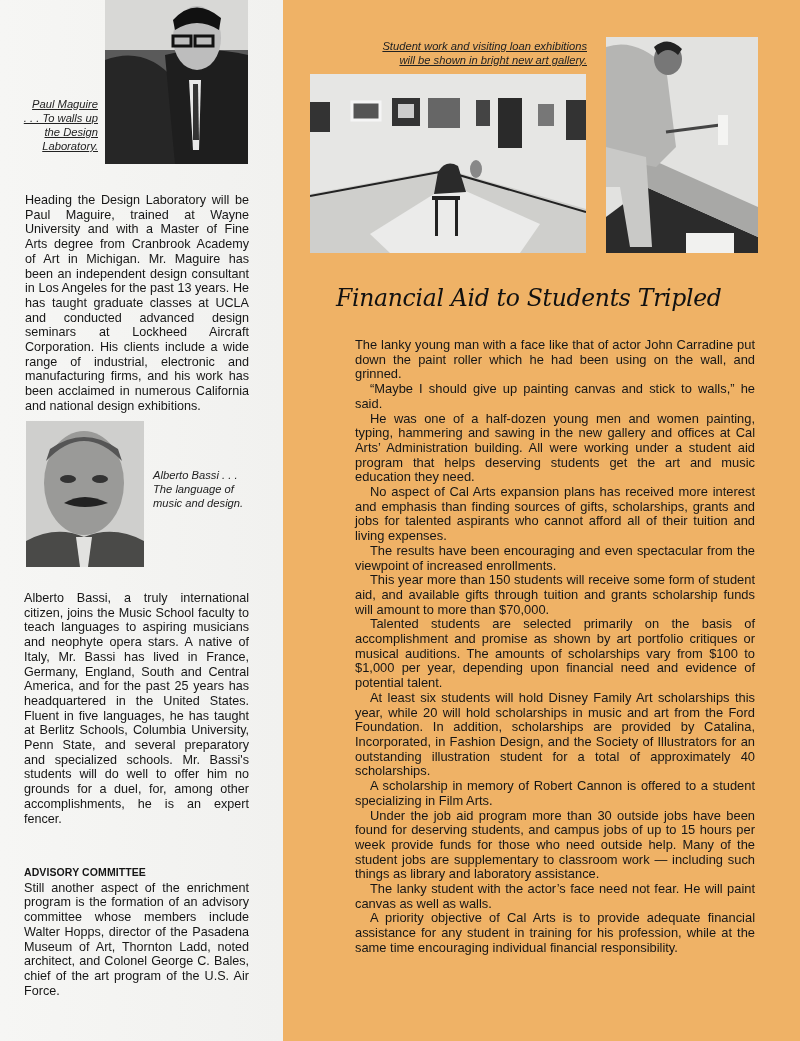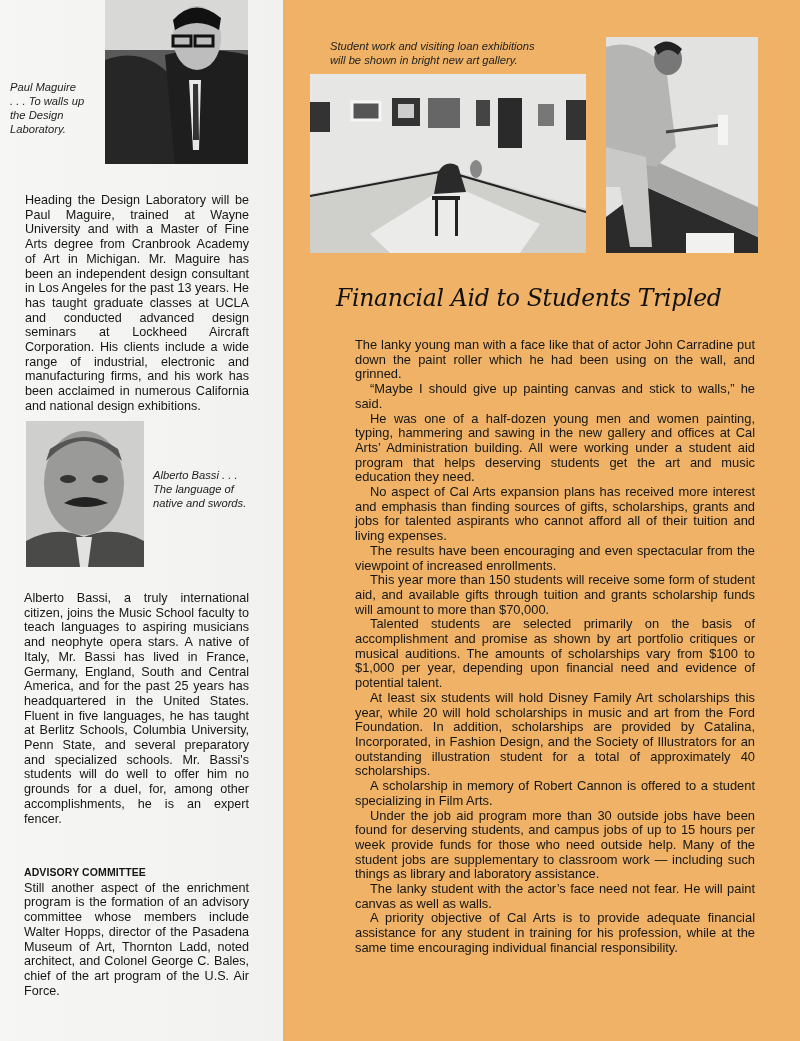--- a/index.html
+++ b/index.html
@@ -20,21 +20,21 @@
   .photo {
     position: absolute; overflow: hidden;
     background: #888;
   }
   .photo svg { display: block; width: 100%; height: 100%; }
 
   .caption {
     position: absolute; font-style: italic; font-size: 11.2px; line-height: 14px;
     color: #222;
   }
-  .cap-right { text-align: left; }
+  .cap-right { text-align: right; text-decoration: underline; }
 
   .body-text {
     position: absolute; font-size: 12.6px; line-height: 14.7px; color: #161616;
     text-align: justify;
   }
   .body-text p { margin: 0; }
   .indent { text-indent: 15px; }
 
   .heading-bold {
     font-weight: bold; font-size: 10.5px; letter-spacing: 0.1px; margin: 0 0 1px 0;
@@ -61,21 +61,21 @@
     <path d="M0 60 Q40 45 70 80 L85 164 L0 164 Z" fill="#262626"></path>
     <path d="M60 55 Q100 45 143 55 L143 164 L70 164 Z" fill="#1e1e1e"></path>
     <ellipse cx="92" cy="38" rx="24" ry="32" fill="#bdbdbd"></ellipse>
     <path d="M68 20 Q90 -4 116 18 L114 30 Q92 16 70 30 Z" fill="#111"></path>
     <rect x="68" y="36" width="18" height="10" fill="none" stroke="#111" stroke-width="3"></rect>
     <rect x="90" y="36" width="18" height="10" fill="none" stroke="#111" stroke-width="3"></rect>
     <path d="M84 80 L96 80 L94 150 L88 150 Z" fill="#e8e8e8"></path>
     <path d="M88 84 L93 84 L94 140 L88 140 Z" fill="#333"></path>
   </svg>
 </div>
-<div class="caption cap-right" style="left:10px; top:80px; width:88px;">
+<div class="caption cap-right" style="left:10px; top:97px; width:88px;">
   <div>Paul Maguire</div>
   <div>. . . To walls up</div>
   <div>the Design</div>
   <div>Laboratory.</div>
 </div>
 
 <div class="body-text" style="left:25px; top:193px; width:224px;">
   <p>Heading the Design Laboratory will be Paul Maguire, trained at Wayne University and with a Master of Fine Arts degree from Cranbrook Academy of Art in Michigan. Mr. Maguire has been an independent design consultant in Los Angeles for the past 13 years. He has taught graduate classes at UCLA and conducted advanced design seminars at Lockheed Aircraft Corporation. His clients include a wide range of industrial, electronic and manufacturing firms, and his work has been acclaimed in numerous California and national design exhibitions.</p>
 </div>
 
@@ -87,21 +87,21 @@
     <ellipse cx="42" cy="58" rx="8" ry="4" fill="#333"></ellipse>
     <ellipse cx="74" cy="58" rx="8" ry="4" fill="#333"></ellipse>
     <path d="M38 82 Q58 70 82 82 Q58 90 38 82 Z" fill="#222"></path>
     <path d="M0 120 Q30 104 58 116 Q88 104 118 120 L118 146 L0 146 Z" fill="#4a4a48"></path>
     <path d="M50 116 L66 116 L62 146 L54 146 Z" fill="#e2e2e0"></path>
   </svg>
 </div>
 <div class="caption" style="left:153px; top:468px; width:125px;">
   <div>Alberto Bassi . . .</div>
   <div>The language of</div>
-  <div>native and swords.</div>
+  <div>music and design.</div>
 </div>
 
 <div class="body-text" style="left:24px; top:591px; width:225px;">
   <p>Alberto Bassi, a truly international citizen, joins the Music School faculty to teach languages to aspiring musicians and neophyte opera stars. A native of Italy, Mr. Bassi has lived in France, Germany, England, South and Central America, and for the past 25 years has headquartered in the United States. Fluent in five languages, he has taught at Berlitz Schools, Columbia University, Penn State, and several preparatory and specialized schools. Mr. Bassi's students will do well to offer him no grounds for a duel, for, among other accomplishments, he is an expert fencer.</p>
 </div>
 
 <div class="body-text" style="left:24px; top:837px; width:225px;margin-top:28px;">
   <div class="heading-bold">ADVISORY COMMITTEE</div>
   <p>Still another aspect of the enrichment program is the formation of an advisory committee whose members include Walter Hopps, director of the Pasadena Museum of Art, Thornton Ladd, noted architect, and Colonel George C. Bales, chief of the art program of the U.S. Air Force.</p>
 </div>

